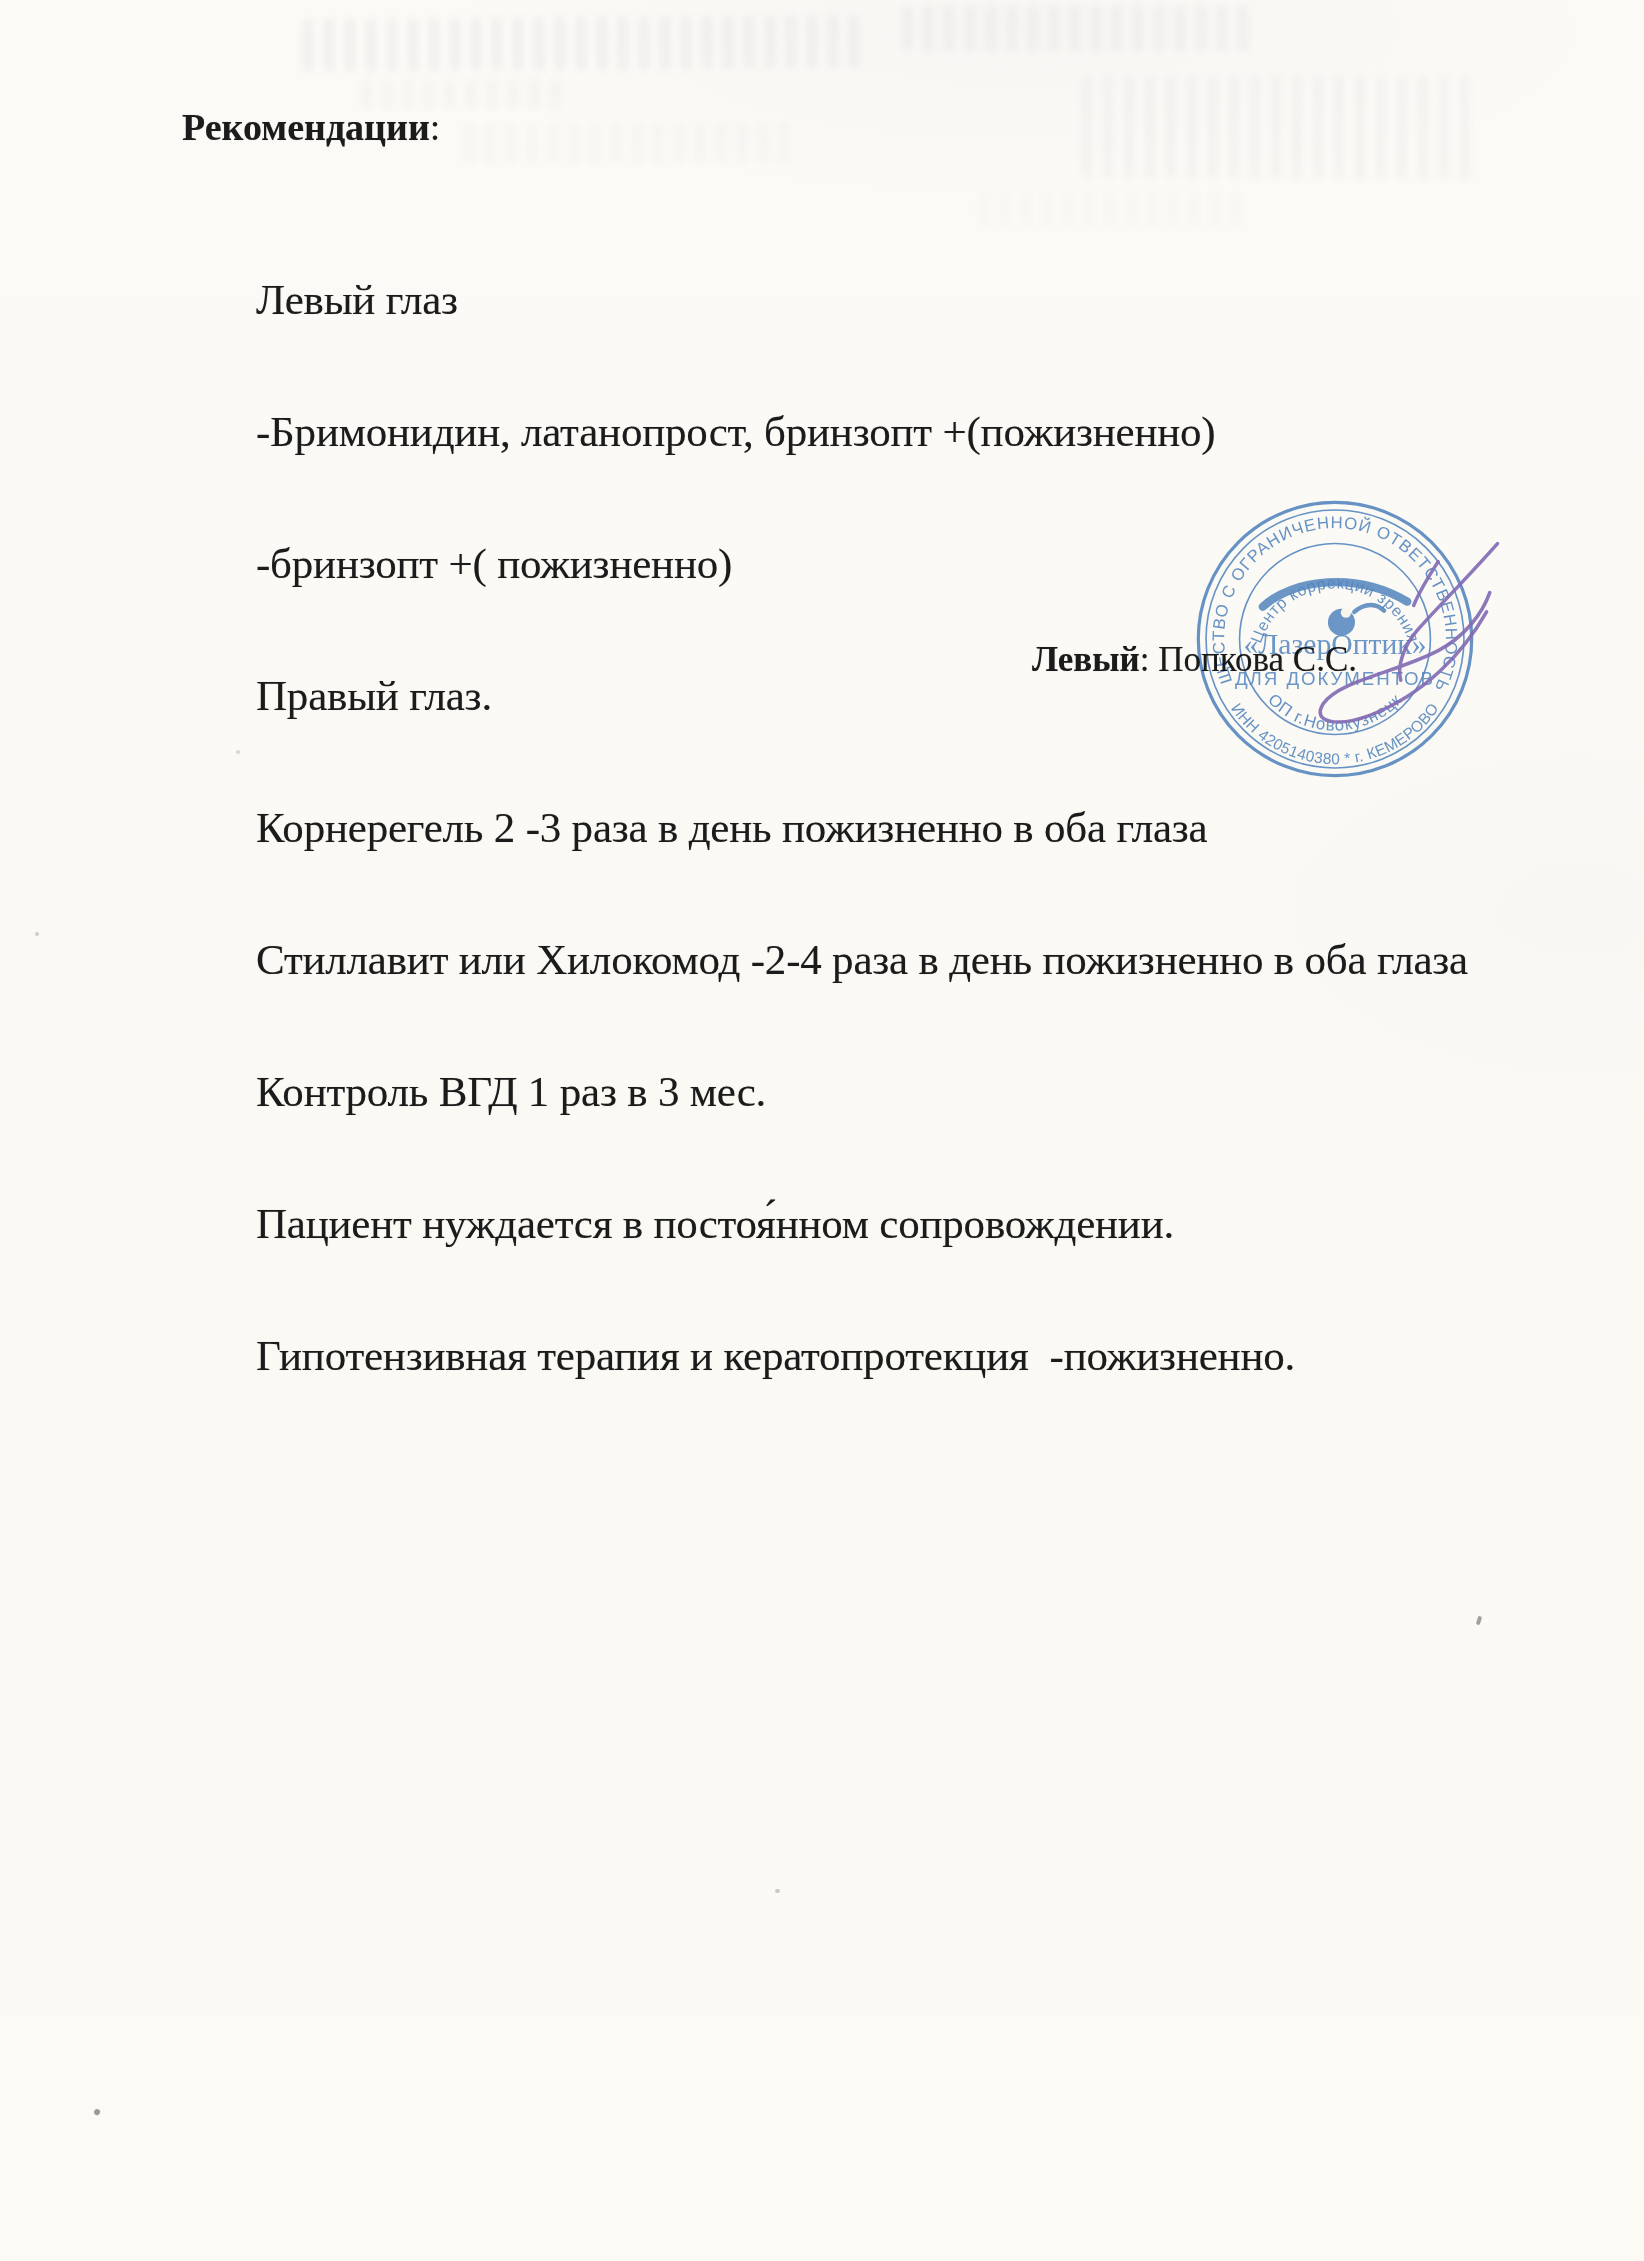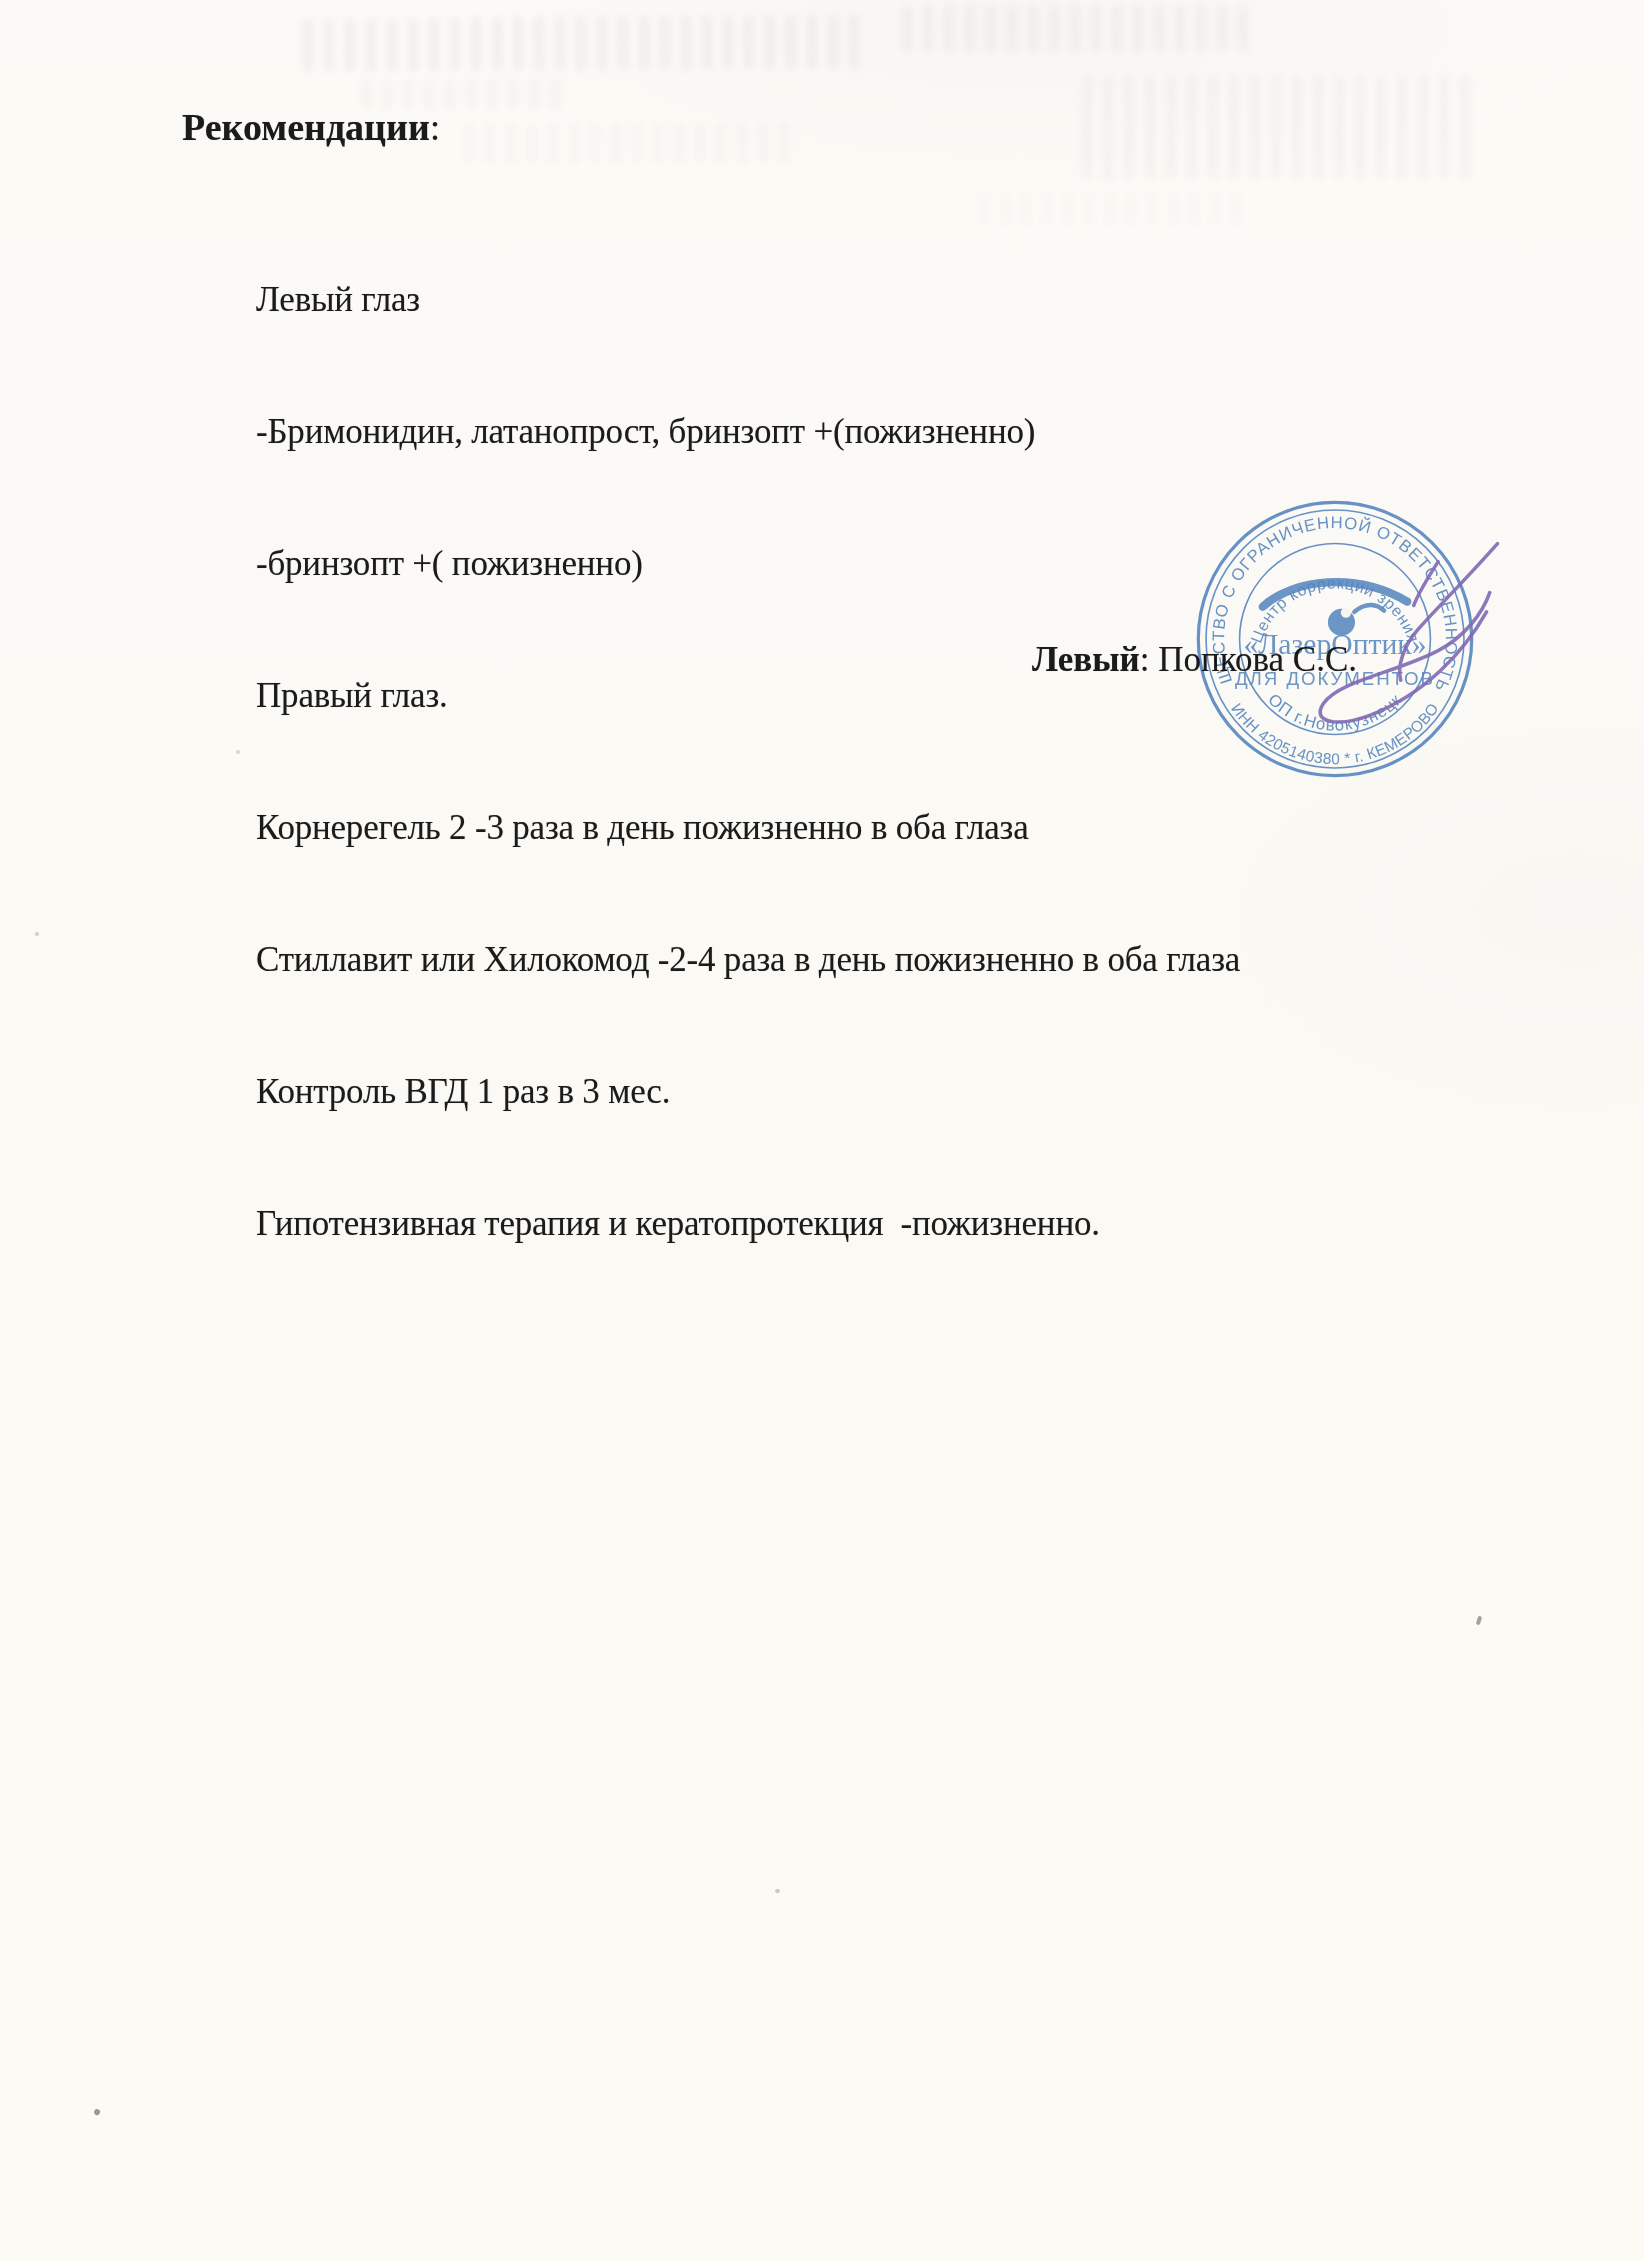--- a/index.html
+++ b/index.html
@@ -17,21 +17,21 @@
       linear-gradient(180deg,#fbfaf6 0%,#faf9f4 55%,#fbfaf5 100%);
   }
   .doc-text{ text-shadow:0 0 0.8px rgba(35,35,35,.38); }
   .heading{
     position:absolute;left:182px;top:105px;
     font-size:38px;font-weight:700;white-space:pre;
   }
   .heading .colon{font-weight:400;}
   .recs{
     position:absolute;left:256px;top:190px;
-    font-size:35px;line-height:44px;white-space:pre;
+    font-size:43px;line-height:44px;white-space:pre;
     letter-spacing:-0.2px;
   }
   .meta{position:absolute;top:640px;font-size:35px;white-space:pre;}
   .meta-date{left:182px;}
   .meta-doctor{left:1032px;}
   .bold{font-weight:700;}
   
   .stamp{
     position:absolute;left:1148px;top:452px;width:374px;height:374px;
     mix-blend-mode:multiply;opacity:.95;
@@ -77,20 +77,21 @@
   <div class="heading doc-text"><span>Рекомендации</span><span class="colon">:</span></div>
 
   <div class="recs doc-text">
     <div class="line">Левый глаз</div>
     <div class="line">-Бримонидин, латанопрост, бринзопт +(пожизненно)</div>
     <div class="line">-бринзопт +( пожизненно)</div>
     <div class="line">Правый глаз.</div>
     <div class="line">Корнерегель 2 -3 раза в день пожизненно в оба глаза</div>
     <div class="line">Стиллавит или Хилокомод -2-4 раза в день пожизненно в оба глаза</div>
     <div class="line">Контроль ВГД 1 раз в 3 мес.</div>
+    <div class="line">Пациент нуждается в постоя́нном сопровождении.</div>
     <div class="line">Гипотензивная терапия и кератопротекция  -пожизненно.</div>
   </div>
 
 
   <div class="meta meta-doctor doc-text"><span class="bold">Левый</span><span>: Попкова С.С.</span></div>
 
   <svg class="stamp" viewBox="-290 -290 580 580" xmlns="http://www.w3.org/2000/svg">
     <defs>
       <path id="arcOT" d="M -155.9,72.7 A 172,172 0 1 1 155.9,72.7" fill="none"></path>
       <path id="arcOB" d="M -162.7,105.7 A 194,194 0 0 0 162.7,105.7" fill="none"></path>

